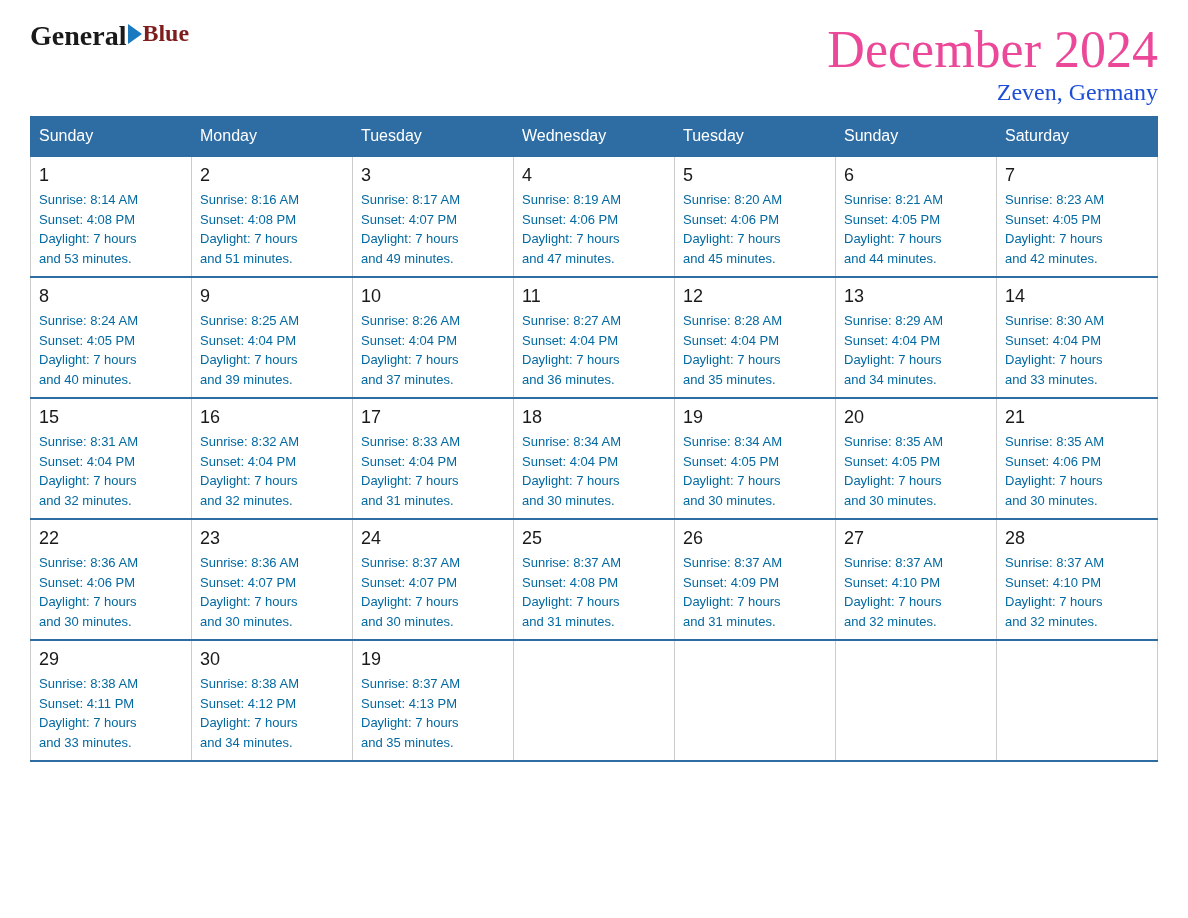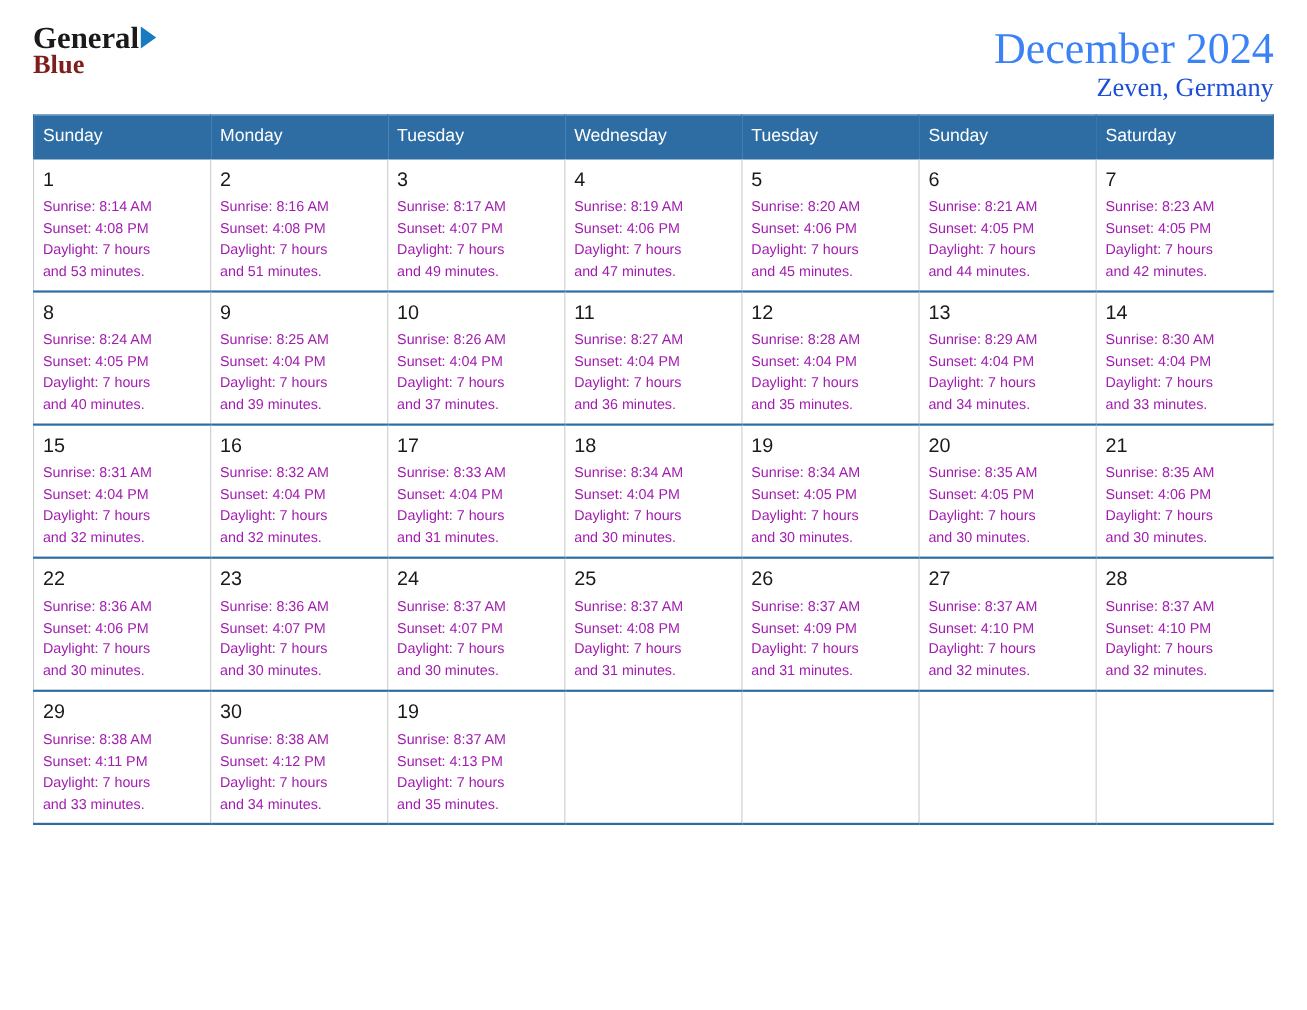--- a/index.html
+++ b/index.html
@@ -28,23 +28,23 @@
       border-left: 14px solid #1a7abf;
       border-top: 10px solid transparent;
       border-bottom: 10px solid transparent;
       margin-left: 2px;
       margin-top: -4px;
     }
     .title-area {
       text-align: right;
     }
     .month-title {
-      font-size: 40px;
+      font-size: 52px;
       font-weight: normal;
-      color: #3b82f6;
+      color: #ec4899;
       font-family: Georgia, serif;
     }
     .location {
       font-size: 24px;
       color: #1d4ed8;
       font-family: Georgia, serif;
     }
     .calendar {
       width: 100%;
       border-collapse: collapse;
@@ -72,32 +72,31 @@
       height: 120px;
     }
     .day-number {
       font-size: 18px;
       color: #1a1a1a;
       margin-bottom: 4px;
       display: block;
     }
     .day-info {
       font-size: 13px;
-      color: #a21caf;
+      color: #0369a1;
       line-height: 1.5;
     }
     .calendar tr:last-child td {
       border-bottom: 2px solid #2e6da4;
     }
     .empty-cell {
       background: #fff;
     }
     .logo-wrapper {
       display: flex;
-      flex-direction: column;
     }
     .logo-line1 {
       display: flex;
       align-items: center;
     }
   </style>
 </head>
 <body>
 
 <div class="header">

